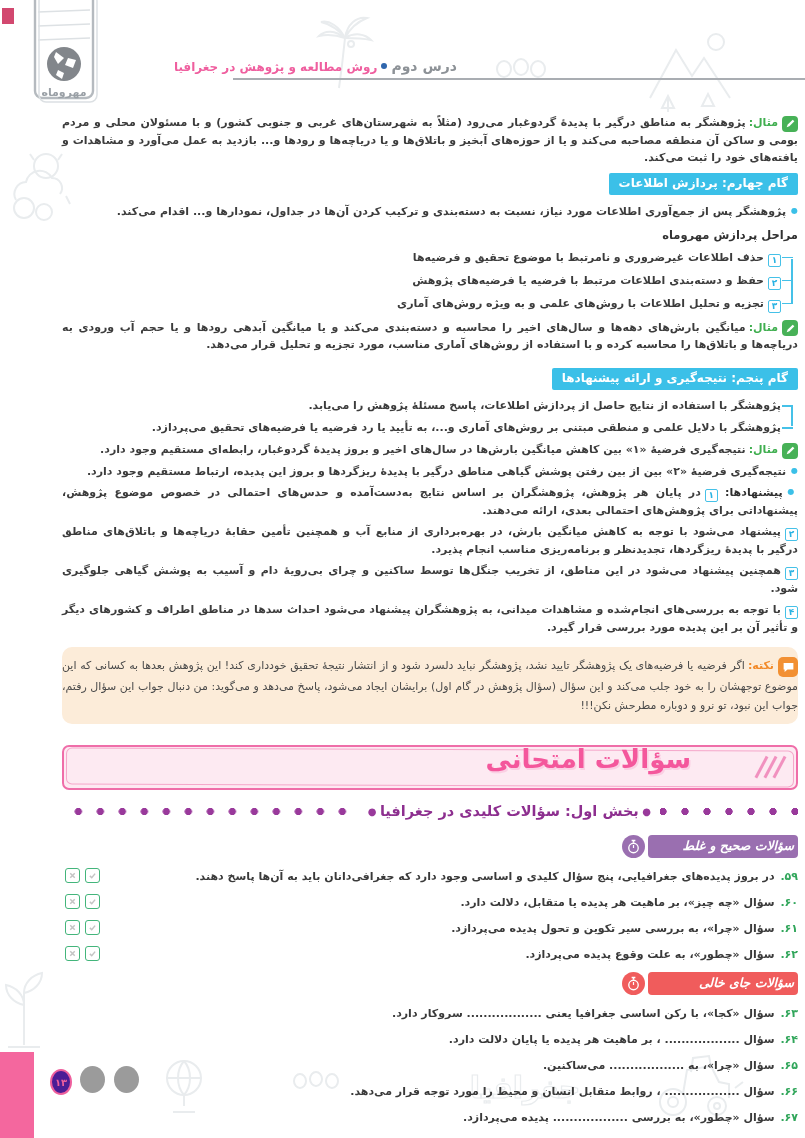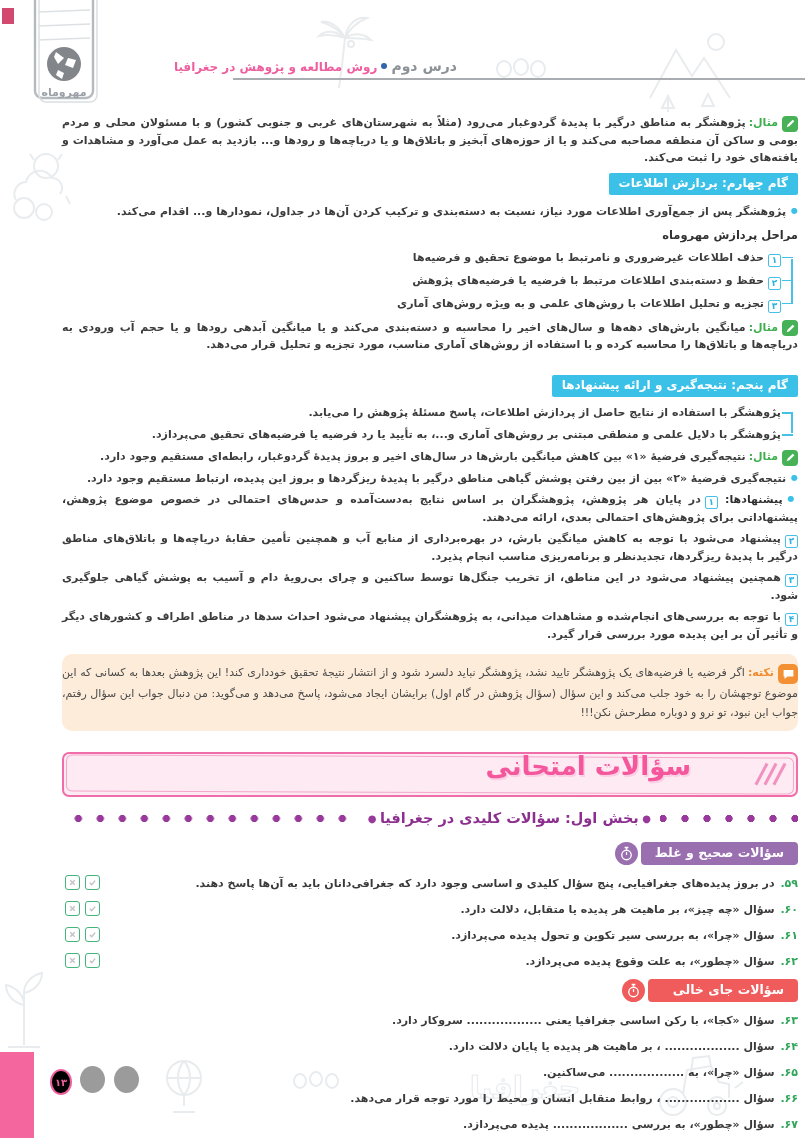--- a/index.html
+++ b/index.html
@@ -66,37 +66,37 @@
   
   .part-divider { display:flex; align-items:center; margin-top:13px; gap:9px; }
   .dots { height:9px; background-image:radial-gradient(circle, #99399b 3.4px, rgba(0,0,0,0) 3.9px); background-size:22px 9px; background-repeat:repeat-x; background-position:center; }
   .dots-right { flex:0 0 138px; }
   .dots-left { flex:1; }
   .part-title { white-space:nowrap; color:#8d2f8f; font-size:14.5px; font-weight:bold; }
   .mini-dot { color:#99399b; font-size:10px; vertical-align:1px; }
 
   
   .sec-banner { display:flex; align-items:center; margin-top:15px; justify-content:flex-start; }
-  .sec-rect { color:#fff; font-size:12.5px; font-weight:bold; padding:4px 14px 5px 14px; border-radius:4px; line-height:14px; min-width:150px; text-align:right; }
+  .sec-rect { color:#fff; font-size:12.5px; font-weight:bold; padding:4px 4px 5px 14px; border-radius:4px; line-height:14px; min-width:150px; text-align:right;font-style:italic; }
   .sec-icon { width:23px; height:23px; border-radius:50%; display:flex; align-items:center; justify-content:center; margin-right:3px; flex:0 0 23px; }
   .purple-bg { background:#9a6fb0; }
   .red-bg { background:#f05c5c; }
 
   
   .q-block { margin-top:10px; }
   .q-row { position:relative; margin-bottom:9px; padding-left:62px; text-align:right; min-height:16px; }
   .q-num { color:#31a65b; }
   .q-text { margin-right:2px; color:#3a3a3a; }
   .checks { position:absolute; left:3px; top:0; display:flex; flex-direction:row; gap:5px; direction:ltr; }
   .chk { width:15px; height:15px; border:1.4px solid #43b57b; border-radius:3px; background:#fff; display:flex; align-items:center; justify-content:center; cursor:pointer; }
   .blank-row { margin-bottom:9px; }
 
   
   .footer-bar { position:absolute; left:0; top:1052px; width:34px; height:86px; background:#f4679e; }
-  .page-circle { position:absolute; left:50px; top:1069px; width:22px; height:26px; border:2px solid #ee5f9d; border-radius:50%; display:flex; align-items:center; justify-content:center; color:#ee5f9d; font-size:10px; font-weight:bold; background:#000000; }
+  .page-circle { position:absolute; left:50px; top:1069px; width:22px; height:26px; border:2px solid #ee5f9d; border-radius:50%; display:flex; align-items:center; justify-content:center; color:#ee5f9d; font-size:10px; font-weight:bold; background:#4c1d95; }
   .gray-circle { position:absolute; top:1066px; width:25px; height:27px; background:#9b9b9b; border-radius:50%; }
 </style>
 </head>
 <body>
 
 <div class="page">
 
   <div class="decor" style="left:315px; top:8px;">
     <svg width="62" height="82" viewBox="0 0 62 82" fill="none" stroke="#e9ecee" stroke-width="2">
       <path d="M30 30 C28 50 26 66 24 80"></path>
@@ -228,21 +228,21 @@
     </div>
 
     <p class="para" style="margin-top:6px;">
       <span class="badge badge-green">
           <svg width="11" height="11" viewBox="0 0 20 20">
             <path d="M3 17 L5 12 L14 3 L17 6 L8 15 Z" fill="#fff"></path>
           </svg>
         </span><span class="lbl-example">مثال:</span><span>میانگین بارش‌های دهه‌ها و سال‌های اخیر را محاسبه و دسته‌بندی می‌کند و یا میانگین آبدهی رودها و یا حجم آب ورودی به دریاچه‌ها و باتلاق‌ها را محاسبه کرده و با استفاده از روش‌های آماری مناسب، مورد تجزیه و تحلیل قرار می‌دهد.</span>
     </p>
 
-    <div class="banner-wrap" style="margin-top:22px;"><span class="step-banner">گام پنجم: نتیجه‌گیری و ارائه پیشنهادها</span></div>
+    <div class="banner-wrap" style="margin-top:15px;"><span class="step-banner">گام پنجم: نتیجه‌گیری و ارائه پیشنهادها</span></div>
 
     <div class="bracket-list" style="margin-top:7px;">
       <div class="bracket-line"></div>
       <div class="b-item"><span>پژوهشگر با استفاده از نتایج حاصل از پردازش اطلاعات، پاسخ مسئلهٔ پژوهش را می‌یابد.</span></div>
       <div class="b-item"><span>پژوهشگر با دلایل علمی و منطقی مبتنی بر روش‌های آماری و...، به تأیید یا رد فرضیه یا فرضیه‌های تحقیق می‌پردازد.</span></div>
     </div>
 
     <p class="para" style="margin-top:5px;">
       <span class="badge badge-green">
           <svg width="11" height="11" viewBox="0 0 20 20">

